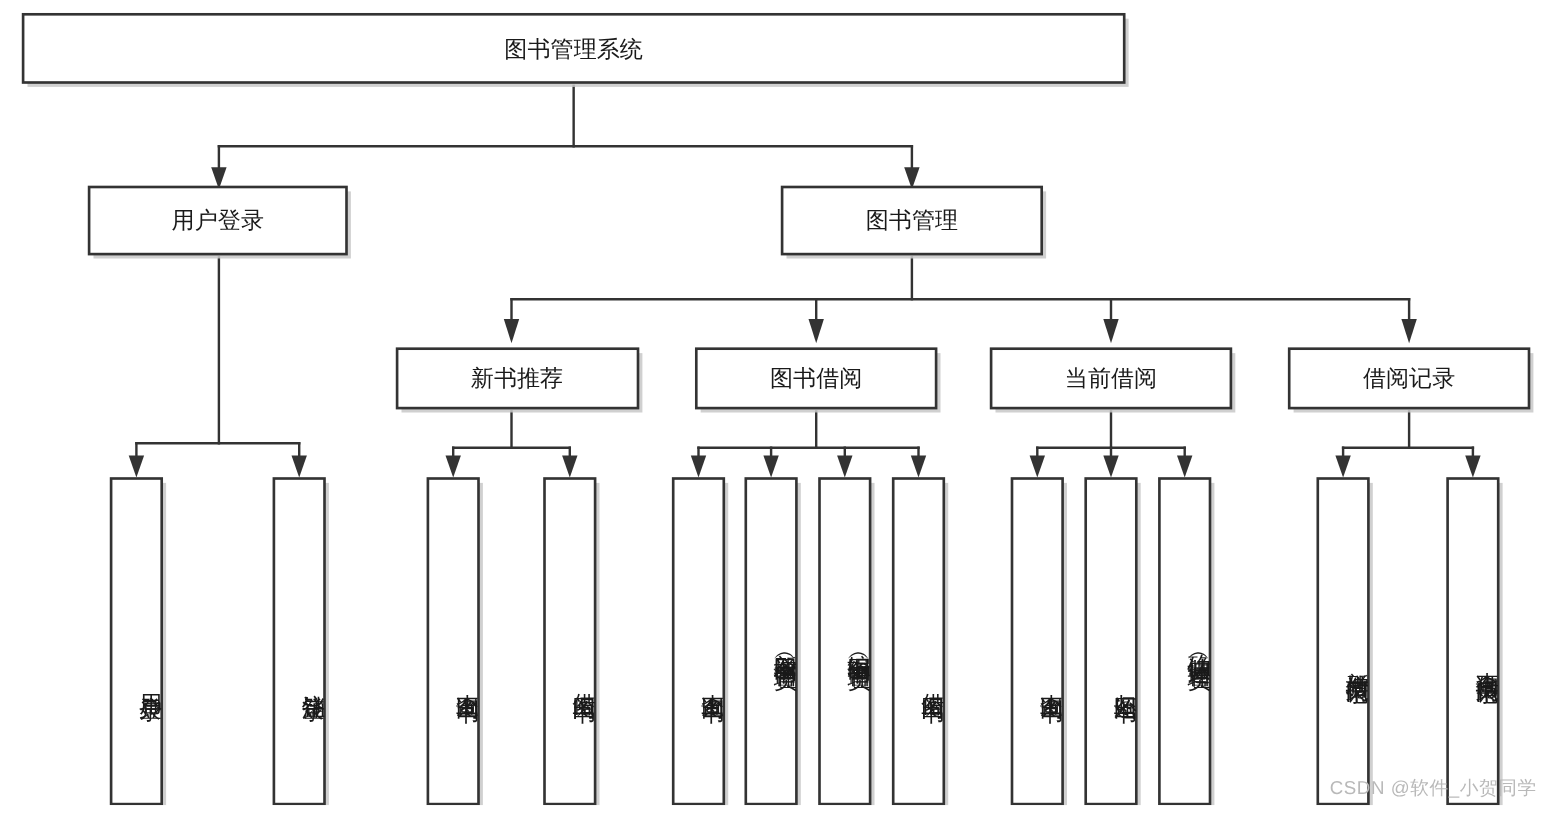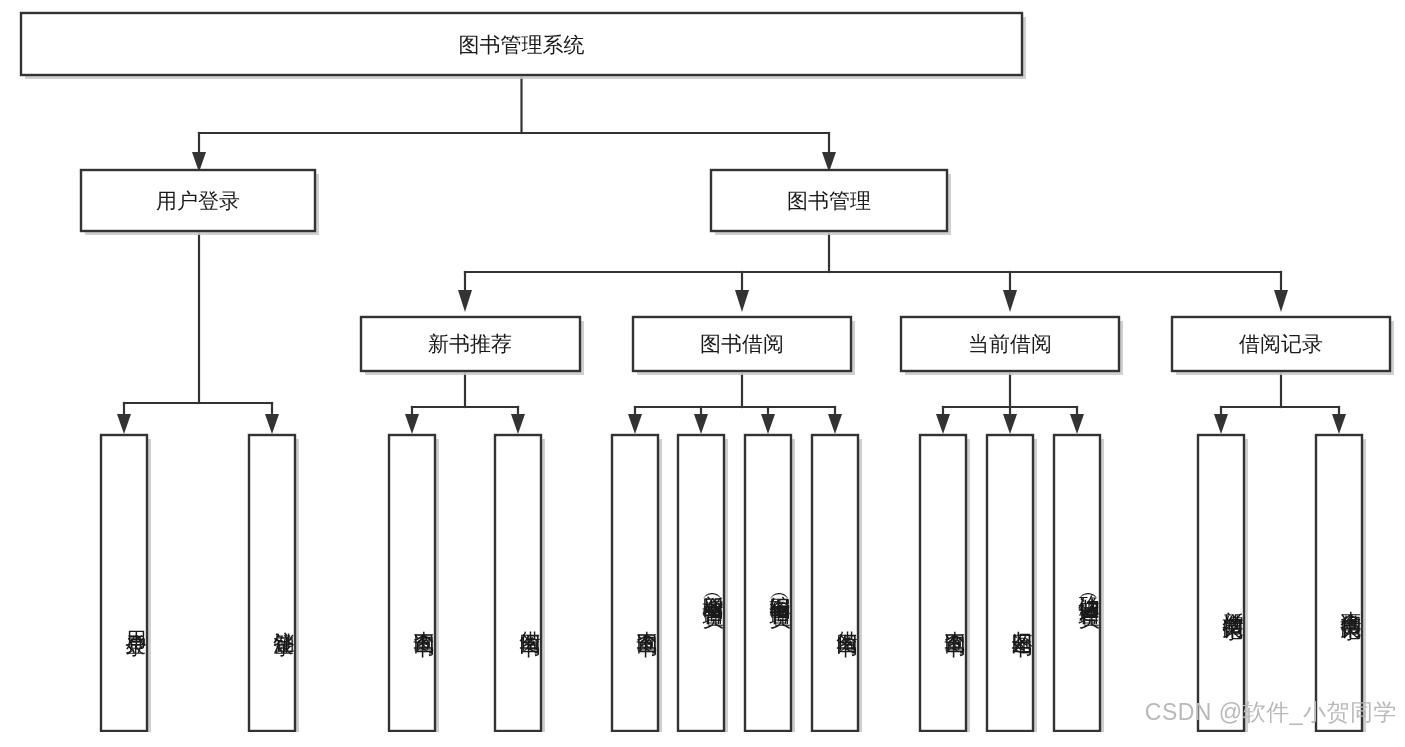--- a/index.html
+++ b/index.html
@@ -68,21 +68,21 @@
     align-items: flex-start;
     justify-content: center;
     pointer-events: none;
     user-select: none;
   }
   .watermark {
     position: absolute;
     right: 8px;
     bottom: 4px;
     font-family: "Liberation Sans", "DejaVu Sans", sans-serif;
-    font-size: 23px;
+    font-size: 17px;
     color: #b9b9b9;
     white-space: nowrap;
     letter-spacing: 0.5px;
   }
 </style>
 </head>
 <body>
 
 <div id="diagram-root">
 

